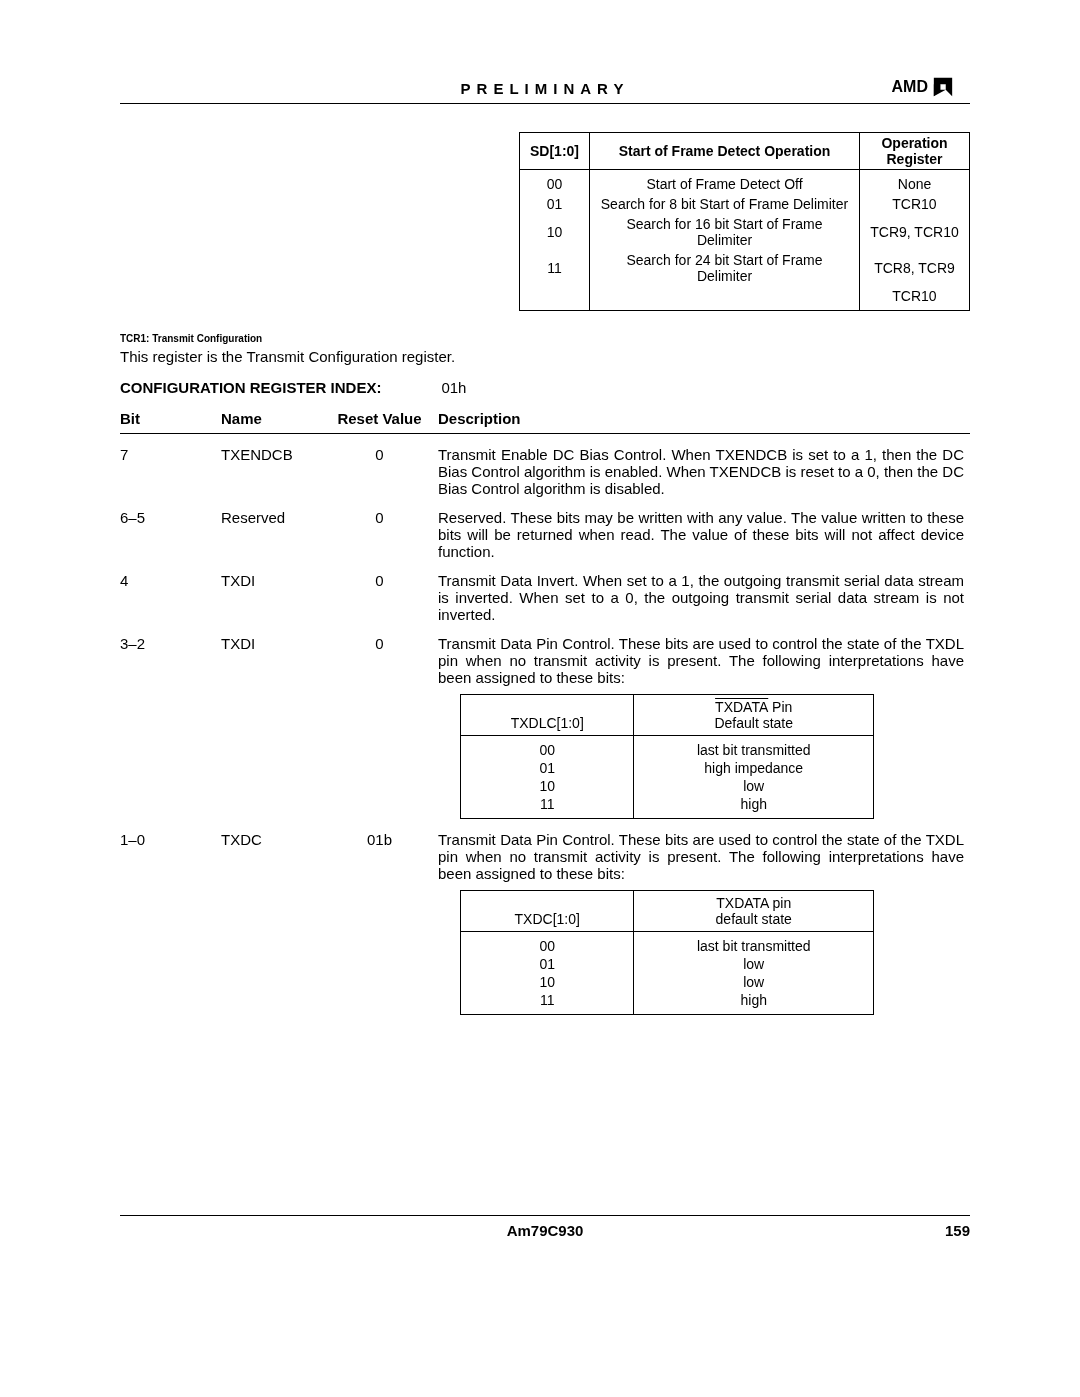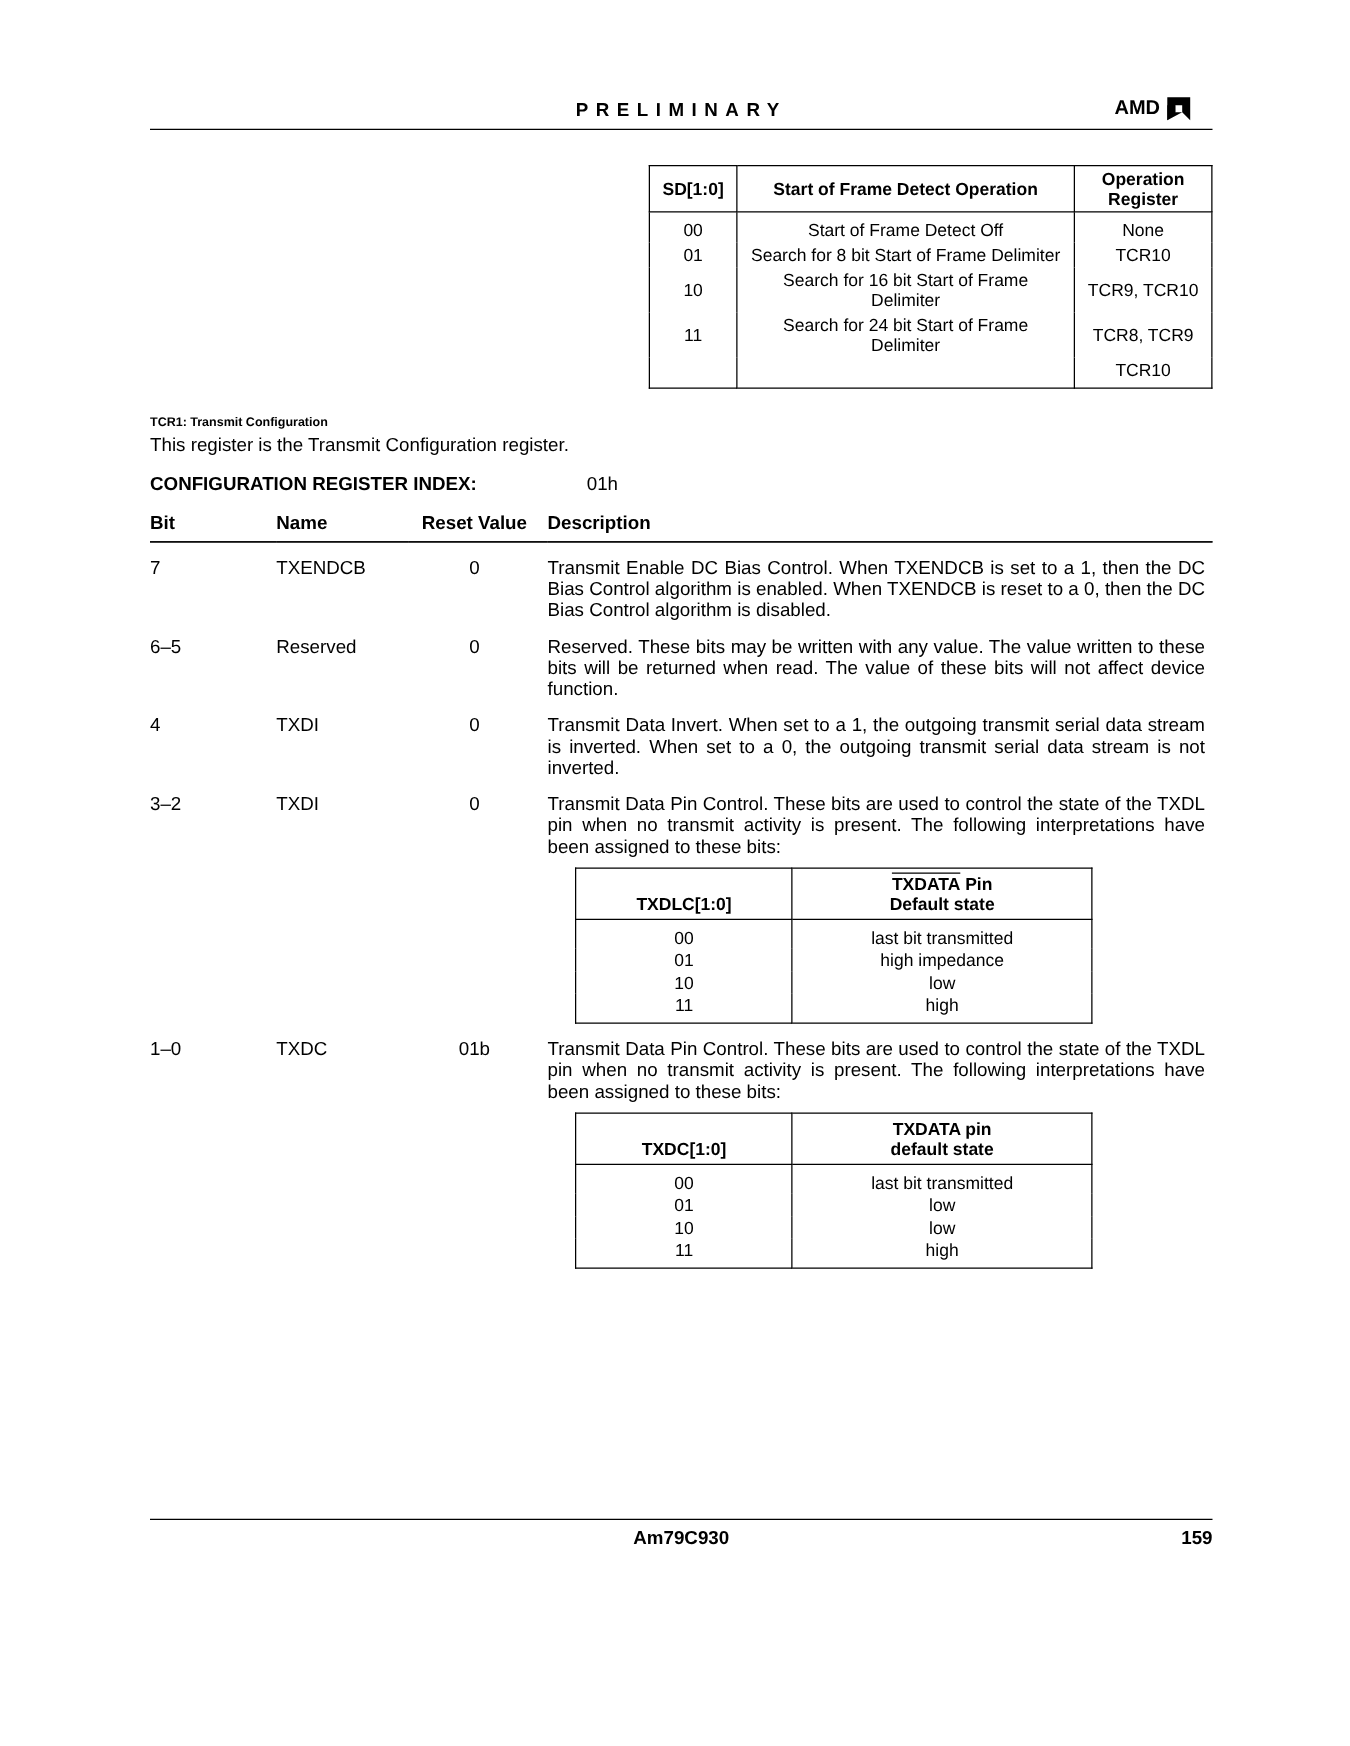--- a/index.html
+++ b/index.html
@@ -83,21 +83,21 @@
     font-weight: bold;
     font-size: 10px;
     margin: 2px 0 4px 0;
   }
   .section-body {
     font-size: 15px;
     margin: 0 0 14px 0;
   }
   .cri-row {
     display: flex;
-    gap: 88px;
+    gap: 60px;
     font-size: 15px;
     margin-bottom: 10px;
   }
   .cri-row .lab { font-weight: bold; }
   .cri-row .val { font-weight: normal; }
 
   
   .bits {
     width: 100%;
     border-collapse: collapse;
@@ -135,21 +135,21 @@
   }
   table.inner th, table.inner td {
     border-left: 1.5px solid #000;
     border-right: 1.5px solid #000;
     text-align: center;
     padding: 1px 8px;
   }
   table.inner thead th {
     border-top: 1.5px solid #000;
     border-bottom: 1.5px solid #000;
-    font-weight: bold;
+    font-weight: normal;
     vertical-align: bottom;
     padding: 4px 8px;
   }
   table.inner tbody tr:first-child td { padding-top: 6px; }
   table.inner tbody tr:last-child td {
     border-bottom: 1.5px solid #000;
     padding-bottom: 6px;
   }
   table.inner .ic1 { width: 42%; }
   table.inner .ic2 { width: 58%; }

